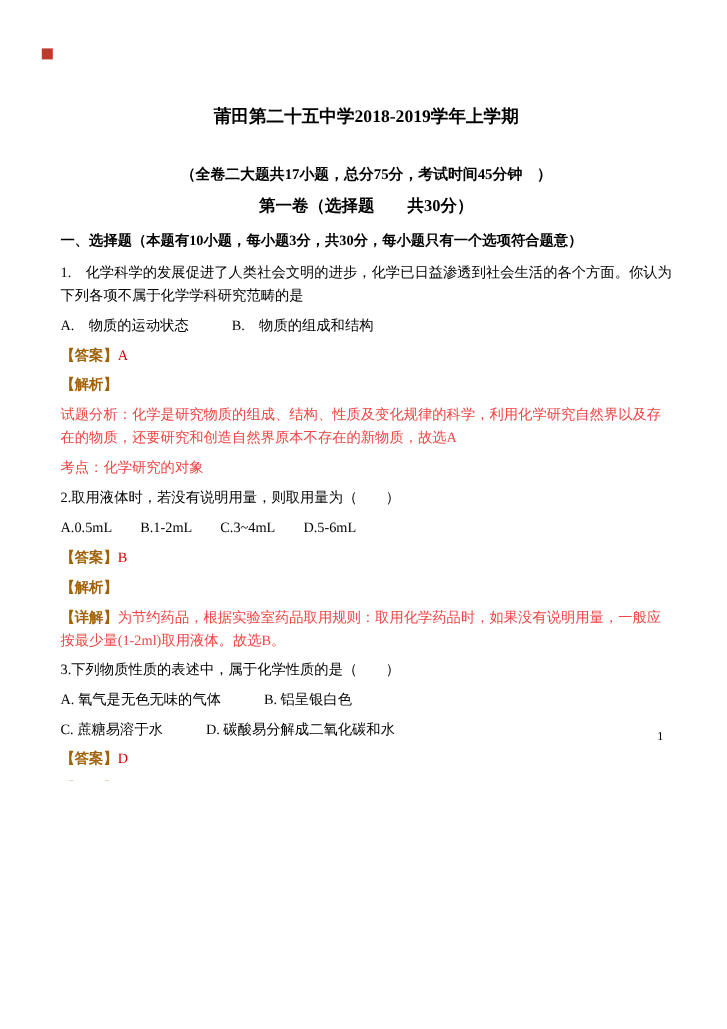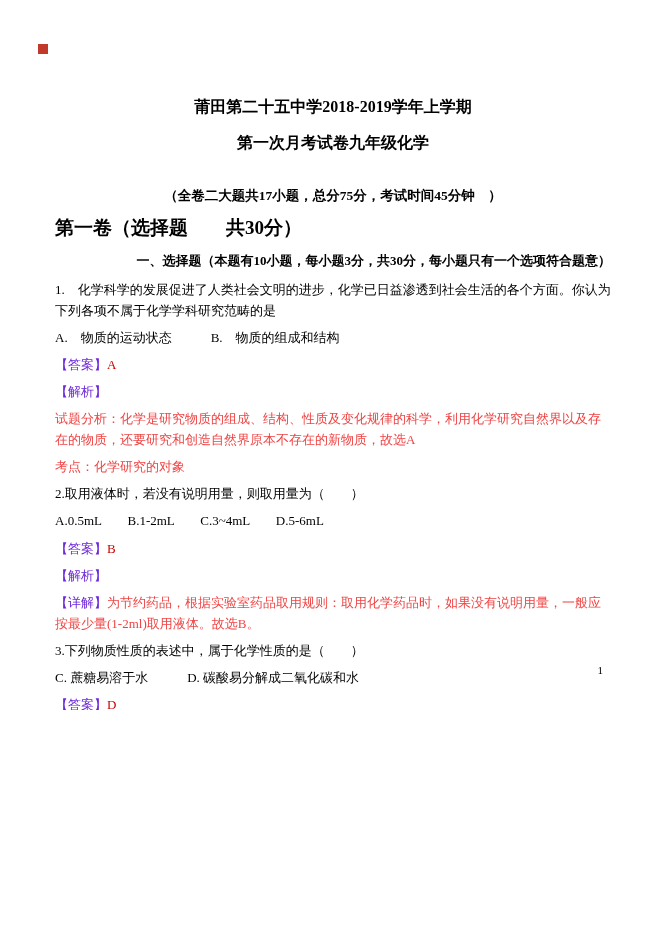--- a/index.html
+++ b/index.html
@@ -49,79 +49,79 @@
   }
   .subtitle {
     text-align: center;
     font-weight: bold;
     font-size: 13.5px;
     line-height: 1.4;
     margin-bottom: 9px;
     margin-top: 32px;
   }
   .section-line {
+    text-align: center;
     font-weight: bold;
-    font-size: 19px;
+    font-size: 15px;
     line-height: 1.4;
     margin-bottom: 10px;
   }
   .section-head {
     font-weight: bold;
     font-size: 13px;
     line-height: 1.6;
     margin-bottom: 7px;
-    text-align: right;
   }
   .para {
     font-size: 13px;
     line-height: 1.62;
     margin-bottom: 6px;
     word-break: break-all;
   }
   .red { color: #ef4444; }
-  .label { font-weight: normal; color: #6d28d9; }
+  .label { font-weight: bold; color: #a16207; }
   .answer-letter { color: #cc0000; }
   .page-number {
     position: absolute;
     right: 58px;
     bottom: 34px;
     font-size: 11px;
     color: #000000;
   }
 </style>
 </head>
 <body>
 
 <div class="page">
 
   <div class="marker-square"></div>
 
   <div class="content">
 
     <p class="title-lg">莆田第二十五中学2018-2019学年上学期</p>
-    <p class="title-md">第一次月考试卷九年级化学</p>
     <p class="subtitle">（全卷二大题共17小题，总分75分，考试时间45分钟　）</p>
     <p class="section-line">第一卷（选择题　　共30分）</p>
 
     <p class="section-head">一、选择题（本题有10小题，每小题3分，共30分，每小题只有一个选项符合题意）</p>
 
     <p class="para">1.　化学科学的发展促进了人类社会文明的进步，化学已日益渗透到社会生活的各个方面。你认为下列各项不属于化学学科研究范畴的是</p>
     <p class="para">A.　物质的运动状态　　　B.　物质的组成和结构</p>
     <p class="para"><span class="label">【答案】</span><span class="answer-letter">A</span></p>
     <p class="para"><span class="label">【解析】</span></p>
     <p class="para red">试题分析：化学是研究物质的组成、结构、性质及变化规律的科学，利用化学研究自然界以及存在的物质，还要研究和创造自然界原本不存在的新物质，故选A</p>
     <p class="para red">考点：化学研究的对象</p>
 
     <p class="para">2.取用液体时，若没有说明用量，则取用量为（　　）</p>
     <p class="para">A.0.5mL　　B.1-2mL　　C.3~4mL　　D.5-6mL</p>
     <p class="para"><span class="label">【答案】</span><span class="answer-letter">B</span></p>
     <p class="para"><span class="label">【解析】</span></p>
     <p class="para"><span class="label">【详解】</span><span class="red">为节约药品，根据实验室药品取用规则：取用化学药品时，如果没有说明用量，一般应按最少量(1-2ml)取用液体。故选B。</span></p>
 
     <p class="para">3.下列物质性质的表述中，属于化学性质的是（　　）</p>
+    <p class="para">A. 氧气是无色无味的气体　　　B. 铝呈银白色</p>
     <p class="para">C. 蔗糖易溶于水　　　D. 碳酸易分解成二氧化碳和水</p>
     <p class="para"><span class="label">【答案】</span><span class="answer-letter">D</span></p>
     <p class="para"><span class="label">【解析】</span></p>
     <p class="para"><span class="label">【分析】</span></p>
 
   </div>
 
   <div class="page-number">1</div>
 
 </div>

